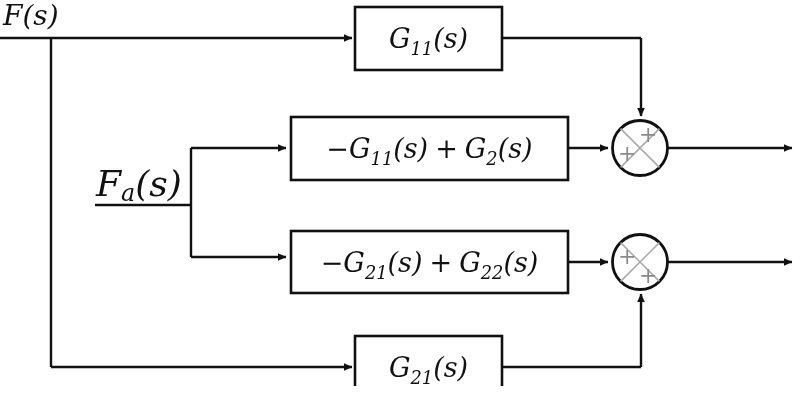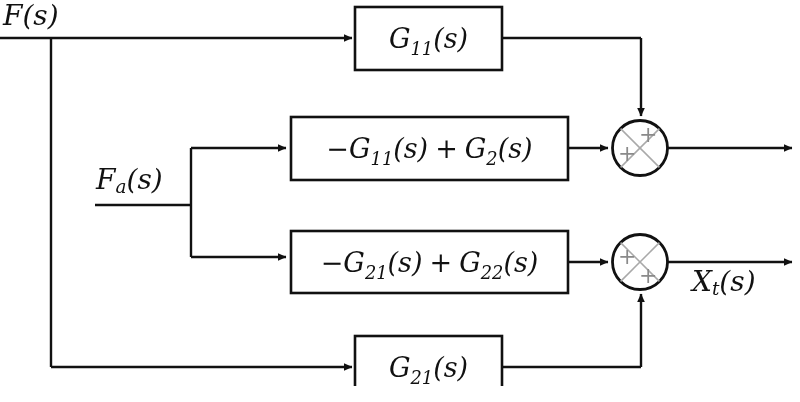--- a/index.html
+++ b/index.html
@@ -91,28 +91,25 @@
       <circle cx="640" cy="262" r="27.5" fill="#ffffff" stroke="#111111" stroke-width="2.8"></circle>
       <line x1="620.6" y1="242.6" x2="659.4" y2="281.4" stroke="#a9a9a9" stroke-width="1.5"></line>
       <line x1="659.4" y1="242.6" x2="620.6" y2="281.4" stroke="#a9a9a9" stroke-width="1.5"></line>
     </g>
   </svg>
 
   <div class="lbl" style="left:3px;top:2px;font-size:28px;">
     <span>F</span><span>(s)</span>
   </div>
 
-  <div class="lbl" style="left:96px;top:166px;font-size:28px;">
+  <div class="lbl" style="left:96px;top:166px;font-size:36px;">
     <span>F</span><sub>a</sub><span>(s)</span>
   </div>
 
 
-  <div class="lbl" style="left:692px;top:268px;font-size:28px;">
-    <span>X</span><sub>t</sub><span>(s)</span>
-  </div>
 
   <div class="blklbl" style="left:355px;top:7px;width:147px;height:63px;font-size:27px;">
     <span>G</span>
       <sub>11</sub>
       <span>(s)</span>
   </div>
 
   <div class="blklbl" style="left:291px;top:117px;width:277px;height:63px;font-size:27px;">
     <span class="up">−</span>
       <span>G</span>

